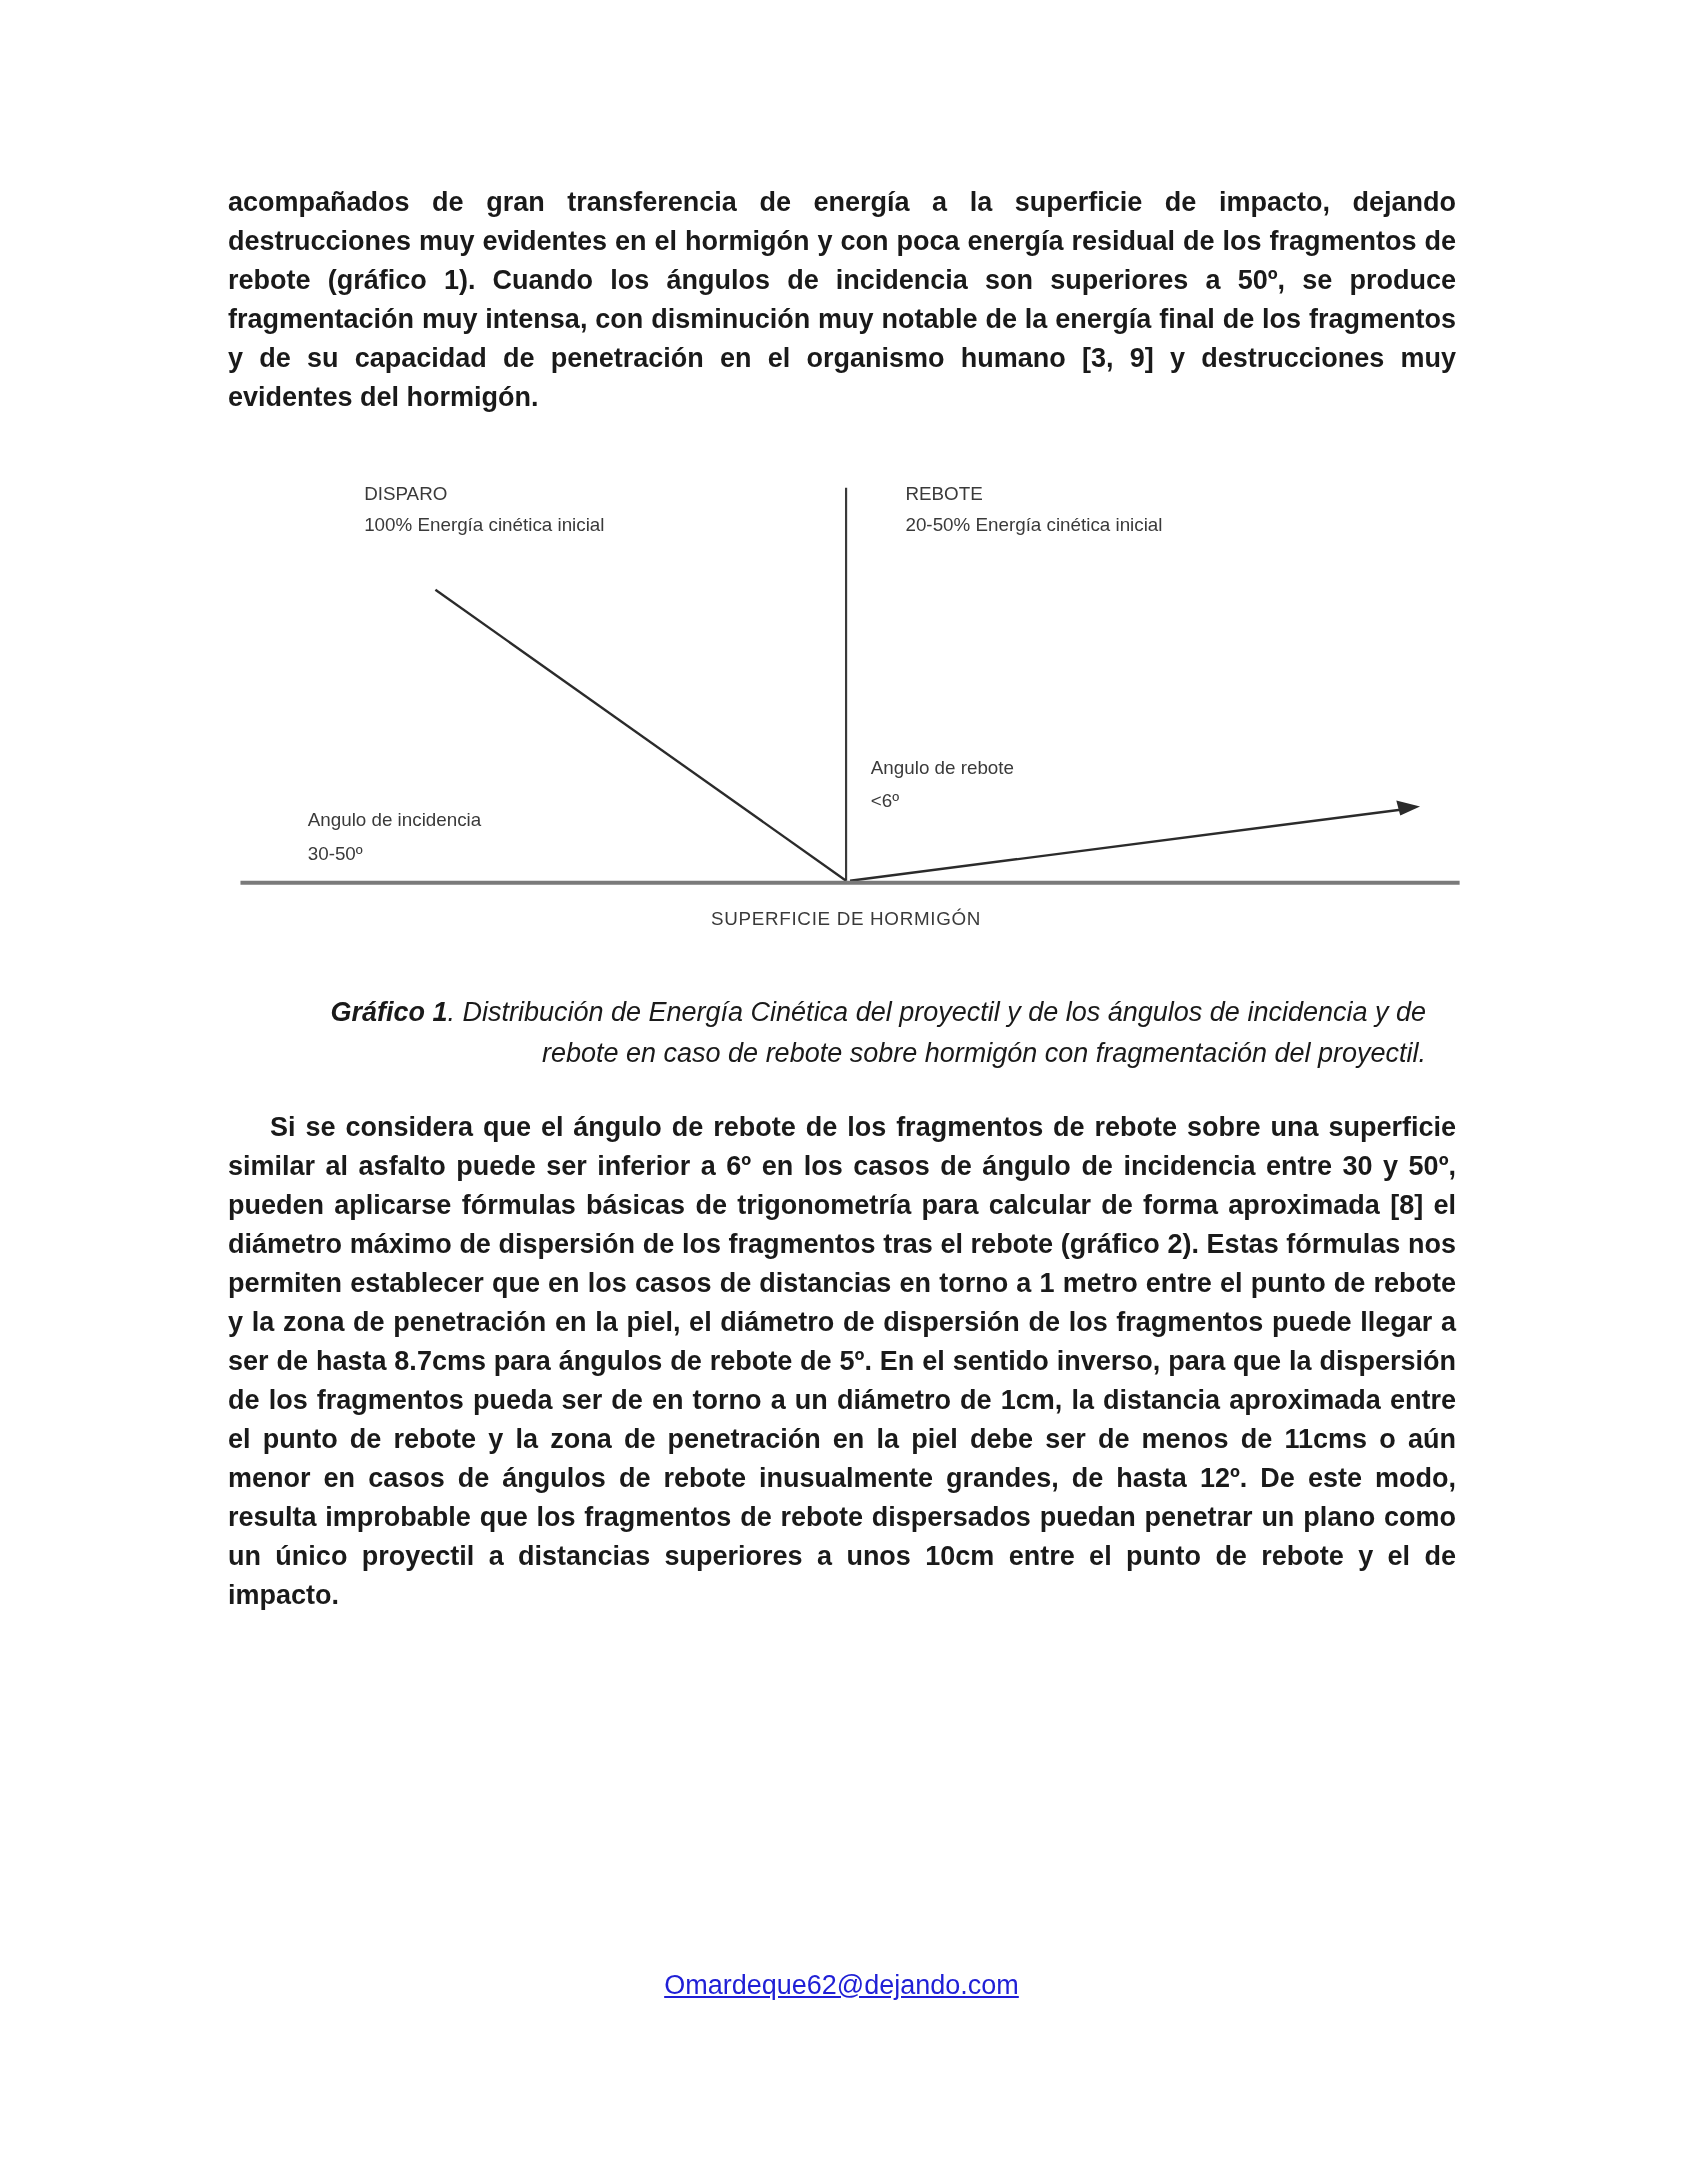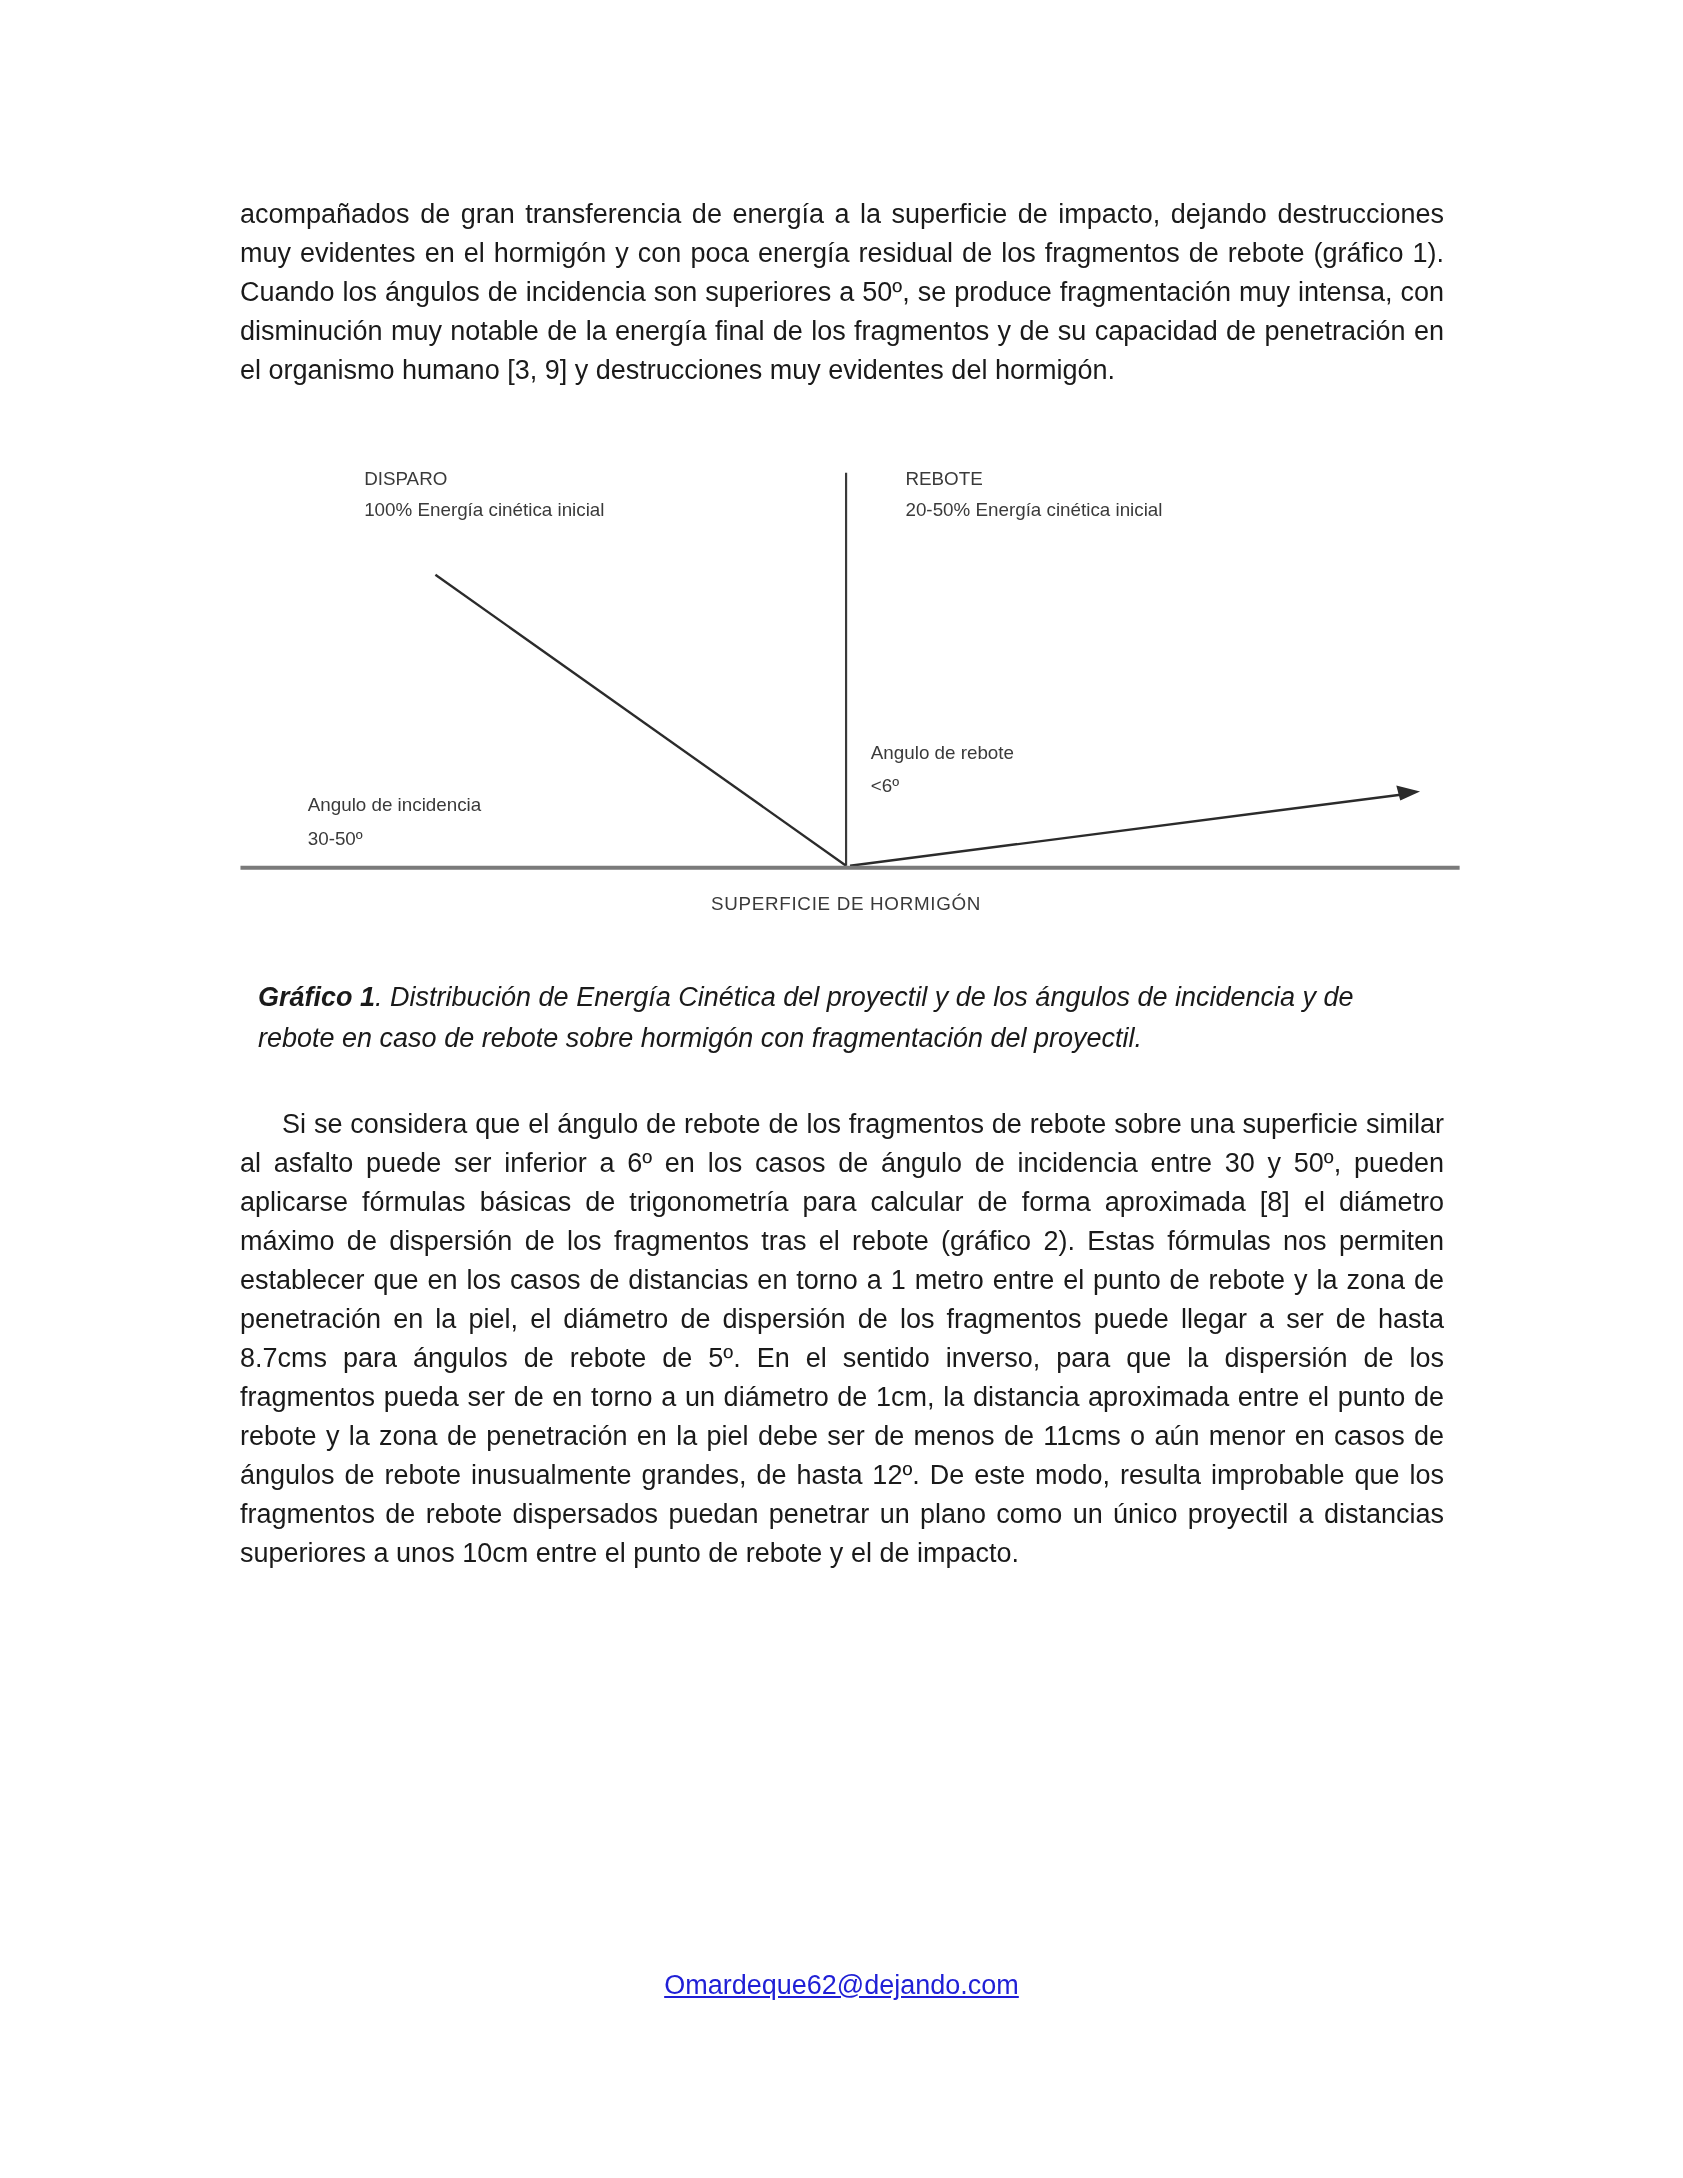--- a/index.html
+++ b/index.html
@@ -25,29 +25,30 @@
   }
 
   .content {
     position: absolute;
     left: 228px;
     top: 183px;
     width: 1228px;
   }
 
   p.body-text {
-    margin: 12px;
+    margin: 0;
     font-size: 27px;
     line-height: 39px;
     text-align: justify;
     text-justify: inter-word;
     color: #1a1a1a;
     letter-spacing: 0px;
     word-spacing: 0px;
     font-family: "Liberation Sans", sans-serif;
+    font-weight: bold;
   }
 
   p.body-text.indented {
     text-indent: 42px;
   }
 
   
   .figure-wrap {
     position: relative;
     width: 1228px;
@@ -60,21 +61,21 @@
     top: 0;
   }
 
   
   .caption {
     margin: 0;
     width: 1168px;
     margin-left: 30px;
     font-size: 27px;
     line-height: 41px;
-    text-align: left;
+    text-align: right;
     font-style: italic;
     color: #1a1a1a;
   }
   .caption b {
     font-weight: bold;
     font-style: italic;
   }
 
   
   .footer {

